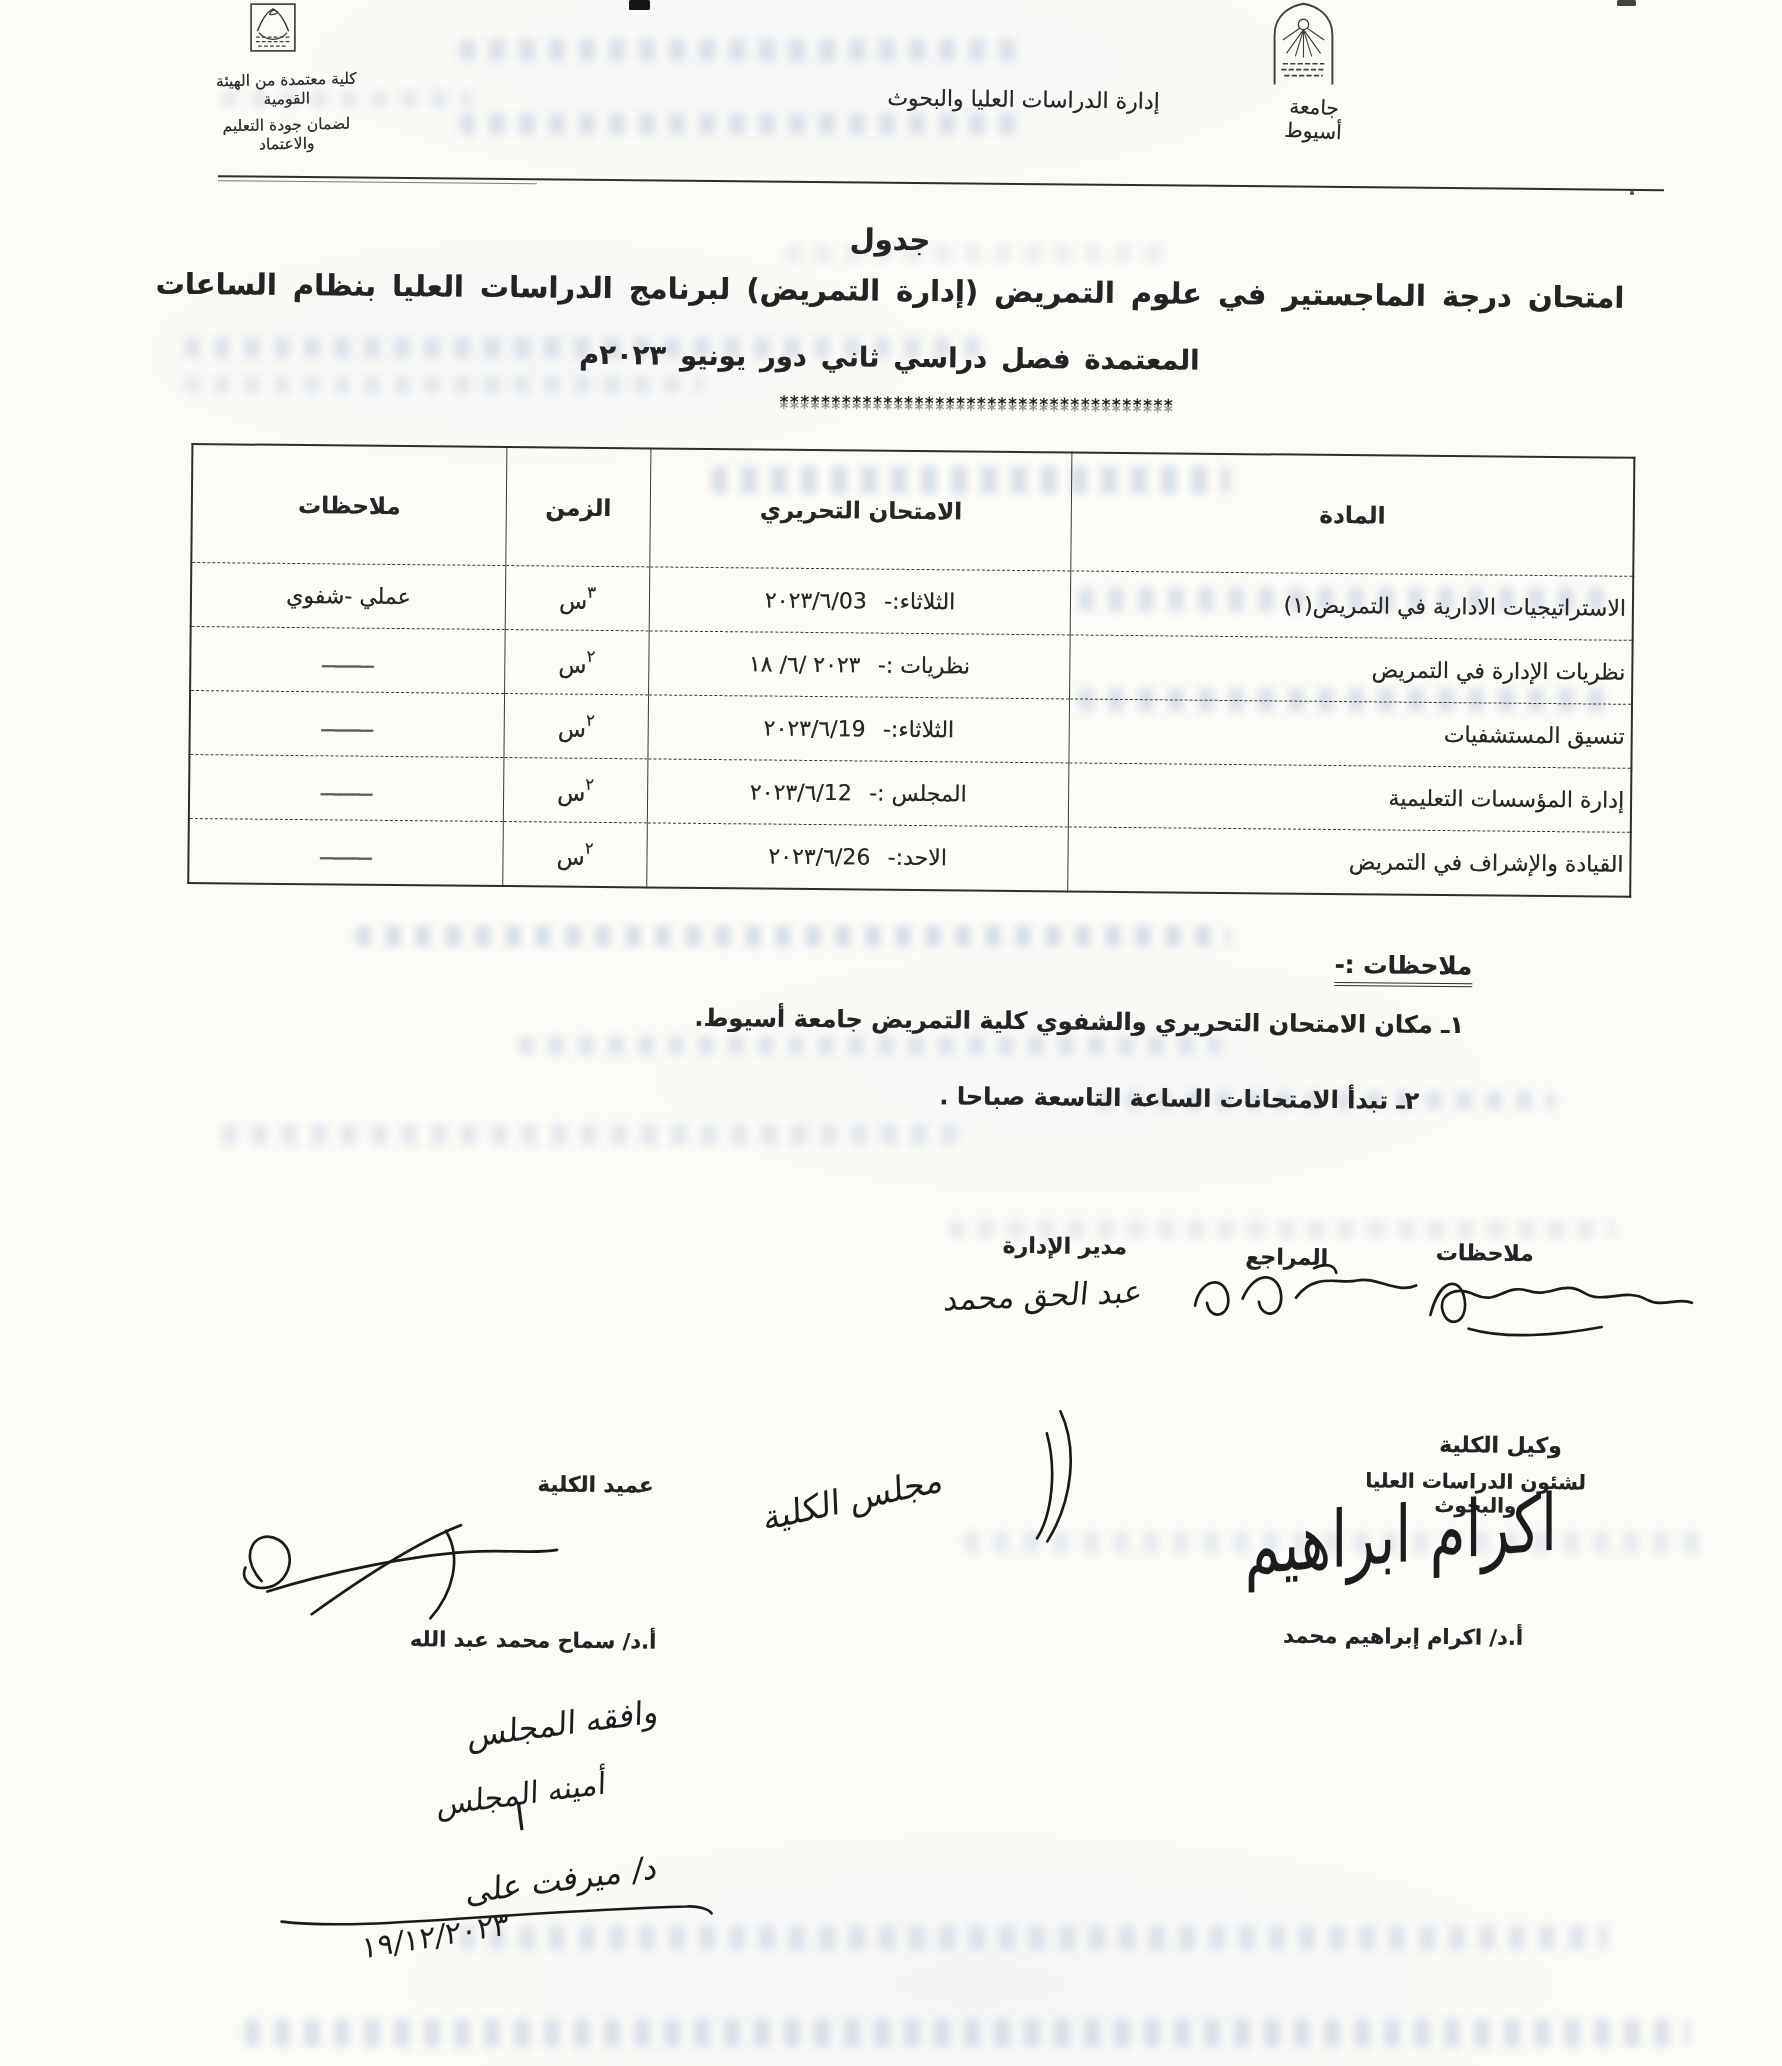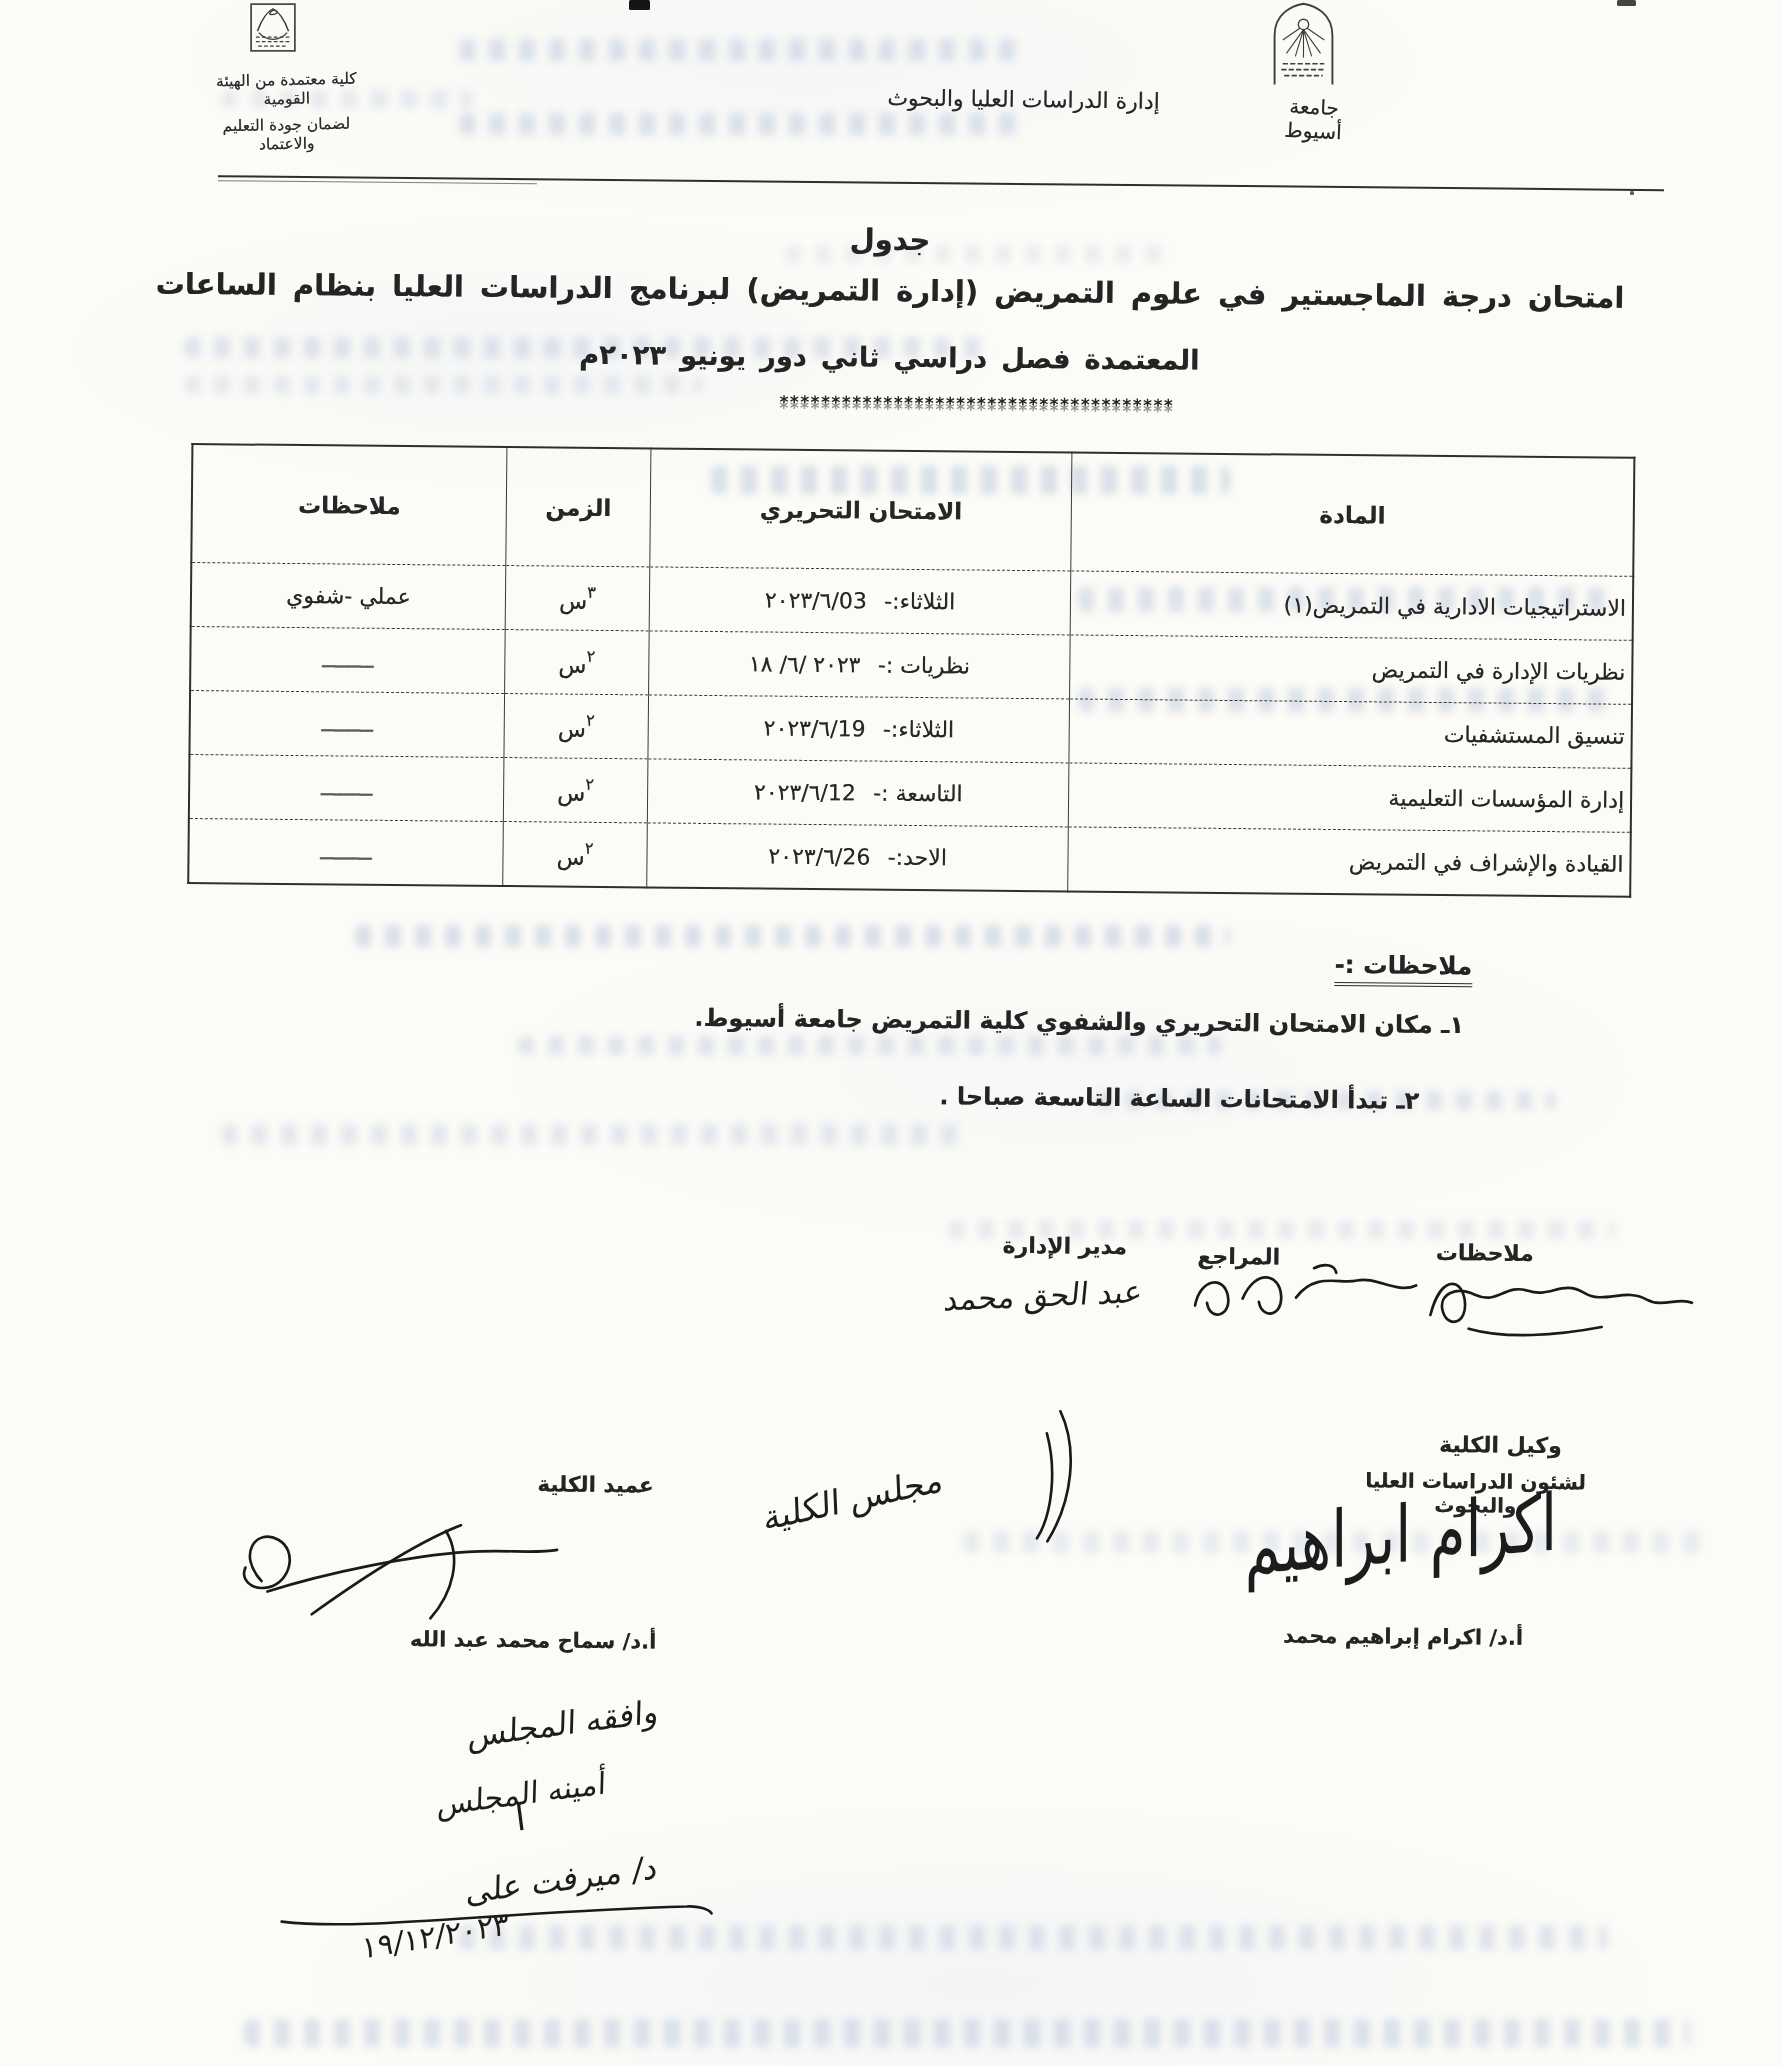--- a/index.html
+++ b/index.html
@@ -172,21 +172,21 @@
               <span class="date-ltr" dir="ltr">٢٠٢٣/٦/19</span>
             </td>
             <td class="time print">
               <span class="tv">٢</span><span class="tu">س</span>
             </td>
             <td class="notes print ditto">ــــــــ</td>
           </tr>
           <tr>
             <td class="subject print">إدارة المؤسسات التعليمية</td>
             <td class="written print">
-              <span>التاسعة :-</span>
+              <span>المجلس :-</span>
               <span class="date-ltr" dir="ltr">٢٠٢٣/٦/12</span>
             </td>
             <td class="time print">
               <span class="tv">٢</span><span class="tu">س</span>
             </td>
             <td class="notes print ditto">ــــــــ</td>
           </tr>
           <tr>
             <td class="subject print">القيادة والإشراف في التمريض</td>
             <td class="written print">
@@ -200,21 +200,21 @@
           </tr>
         </tbody>
       </table>
     </div>
 
     <div class="abs notes-head print" style="left:1343px;top:939px;">ملاحظات :-</div>
     <div class="abs note-item print" style="right:310px;top:999px;">١ـ مكان الامتحان التحريري والشفوي كلية التمريض جامعة أسيوط.</div>
     <div class="abs note-item print" style="right:354px;top:1075px;">٢ـ تبدأ الامتحانات الساعة التاسعة صباحا .</div>
 
     <div class="abs sig-label center print" style="left:1444px;top:1228px;width:104px;">ملاحظات</div>
-    <div class="abs sig-label center print" style="left:1202px;top:1234px;width:96px;">المراجع</div>
+    <div class="abs sig-label center print" style="left:1250px;top:1234px;width:96px;">المراجع</div>
     <div class="abs sig-label center print" style="left:1002px;top:1225px;width:148px;">مدير الإدارة</div>
 
     <span class="abs" style="left:1427px;top:1244px;">
       <svg class="sig" width="289" height="96" viewBox="0 0 390 130">
         <path d="M20,80 C32,30 60,26 66,58 C72,92 42,100 36,72 C32,52 54,40 80,52 C112,66 120,36 152,46 C182,56 198,30 228,48 C254,64 284,40 312,56 C334,68 356,52 374,60"></path>
         <path d="M72,98 C122,112 192,106 252,94"></path>
       </svg>
     </span>
     <span class="abs" style="left:1195px;top:1244px;">
       <svg class="sig" width="252" height="89" viewBox="0 0 340 120">

